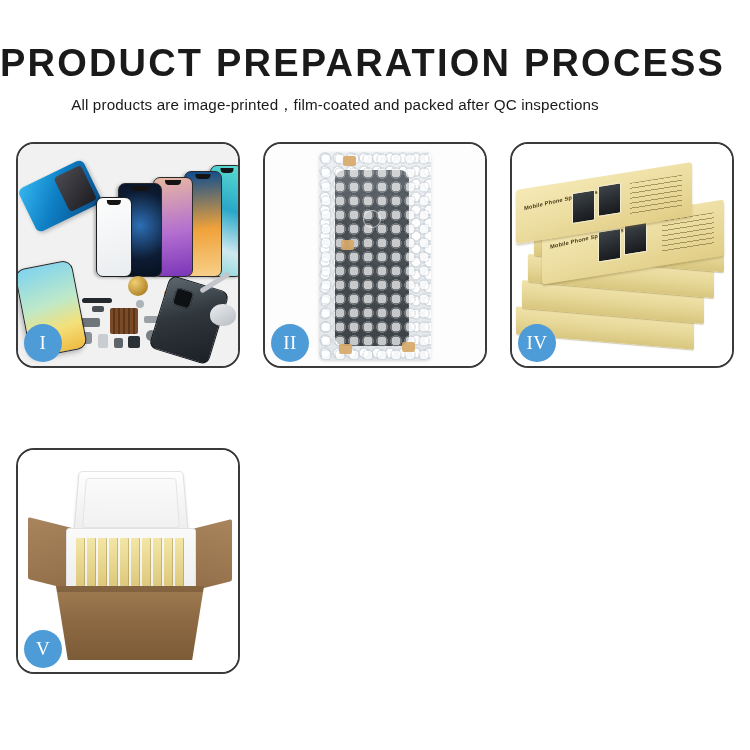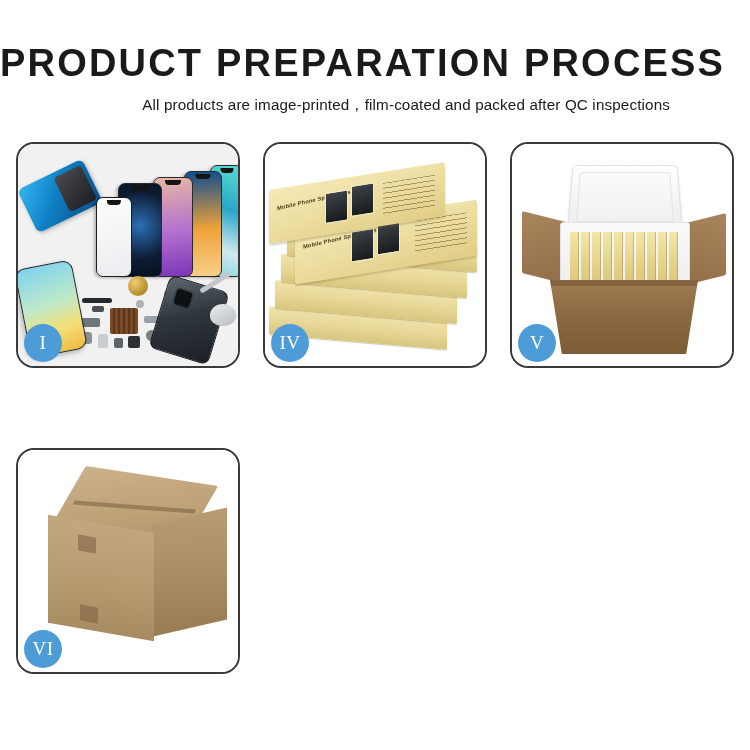--- a/index.html
+++ b/index.html
@@ -38,21 +38,20 @@
     white-space: nowrap;
   }
   .subtitle {
     margin-top: 13px;
     font-family: "Liberation Sans", sans-serif;
     font-size: 15.2px;
     font-weight: 400;
     color: #1a1a1a;
     letter-spacing: 0.15px;
     white-space: nowrap;
-    text-align: right;
   }
 
   
   .grid {
     position: absolute;
     top: 142px;
     left: 16px;
     width: 718px;
     display: grid;
     grid-template-columns: 224px 224px 224px;
@@ -491,20 +490,33 @@
           <div class="part c8"></div>
           <div class="part c9"></div>
           <div class="part c10"></div>
         </div>
         <div class="tool"></div>
         <div class="tool2"></div>
       </div>
       <div class="badge">I</div>
     </div>
 
+    <div class="panel p2">
+      <div class="panel-inner">
+        <div class="bubble-pack">
+          <div class="inner-screen"></div>
+          <div class="bubble-overlay"></div>
+          <div class="tape t1"></div>
+          <div class="tape t2"></div>
+          <div class="tape t3"></div>
+          <div class="tape t4"></div>
+        </div>
+      </div>
+      <div class="badge">II</div>
+    </div>
 
 
     <div class="panel p4">
       <div class="panel-inner">
         <div class="stack">
           <div class="sbox b6"></div>
           <div class="sbox b5"></div>
           <div class="sbox b4"></div>
           <div class="sbox b3"></div>
           <div class="lidbox top2">
@@ -542,27 +554,15 @@
             <div class="ybar"></div>
             <div class="ybar"></div>
             <div class="ybar"></div>
           </div>
           <div class="carton5"></div>
         </div>
       </div>
       <div class="badge">V</div>
     </div>
 
-    <div class="panel p6">
-      <div class="panel-inner">
-        <div class="carton6">
-          <div class="c6-top"></div>
-          <div class="c6-side"></div>
-          <div class="c6-front"></div>
-          <div class="c6-tab t1"></div>
-          <div class="c6-tab t2"></div>
-        </div>
-      </div>
-      <div class="badge">VI</div>
-    </div>
 
   </div>
 </div>
 
 </body></html>

